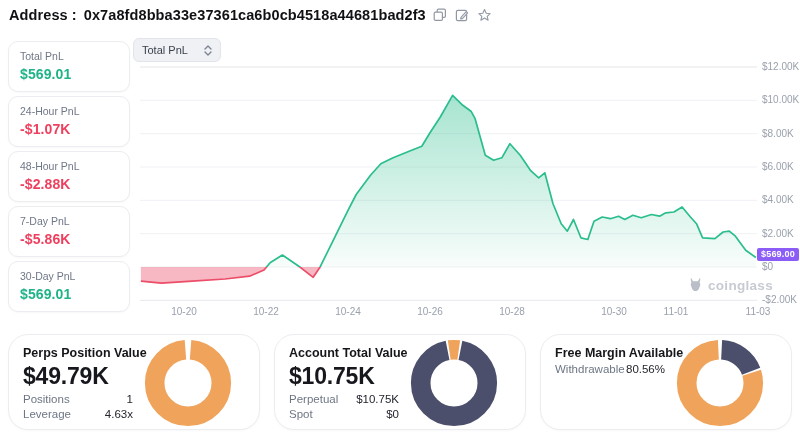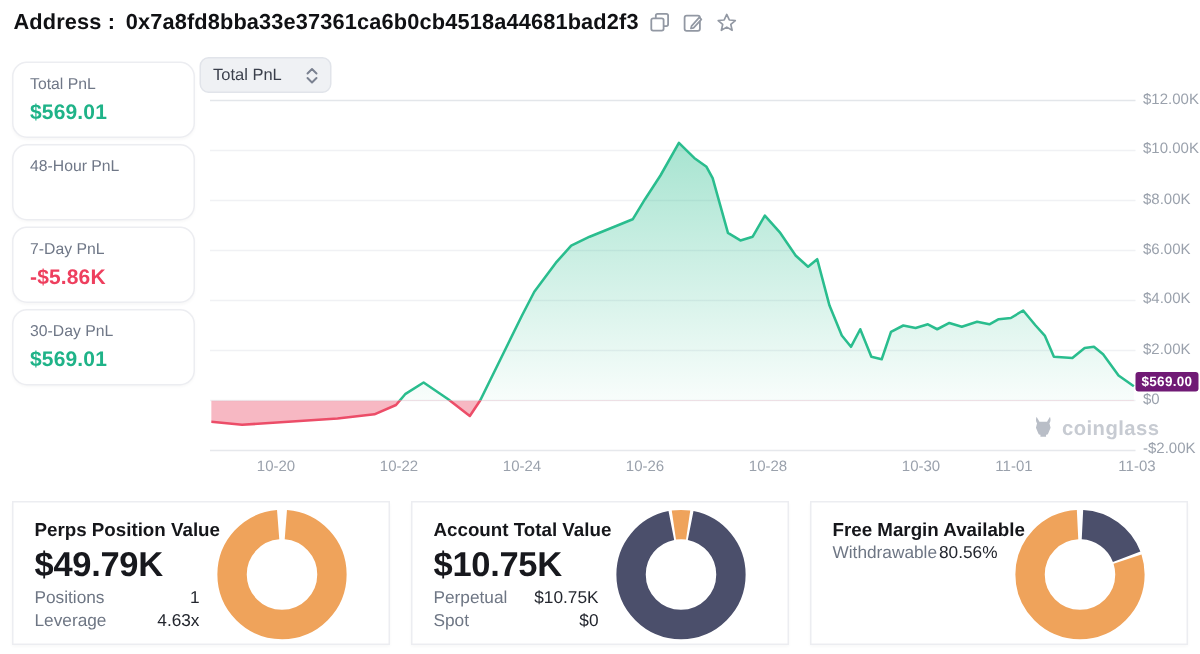--- a/index.html
+++ b/index.html
@@ -21,28 +21,28 @@
   .pnl-card .val { font-size:14px; font-weight:700; letter-spacing:.1px; }
   .val.green { color:#1fb388; }
   .val.red { color:#ee3f5e; }
   
   .metric-select { position:absolute; left:133px; top:38px; height:24px; padding:0 8px;
     display:flex; align-items:center; gap:16px; background:#eff1f4; border:1px solid #e1e4ea;
     border-radius:6px; font-size:11px; color:#3a3f4b; font-family:inherit; cursor:pointer; }
   .chart-svg { position:absolute; left:140px; top:62px; }
   .ylab { position:absolute; left:762px; width:40px; font-size:10px; color:#9aa1ac; }
   .xlab { position:absolute; top:306px; width:44px; font-size:10px; color:#9aa1ac; text-align:center; }
-  .last-badge { position:absolute; left:757px; top:248px; background:#701a75; color:#fff;
+  .last-badge { position:absolute; left:757px; top:248px; background:#8b5cf6; color:#fff;
     font-size:9px; font-weight:700; padding:1px 4px 2px; border-radius:2px; letter-spacing:.2px; }
   .watermark { position:absolute; left:688px; top:277px; display:flex; align-items:center; gap:5px; }
   .watermark .wm-text { font-size:13.5px; font-weight:700; color:#c7cbd2; letter-spacing:.3px; }
   
   .summary-row { position:absolute; left:8px; top:334px; display:flex; gap:14px; }
   .sum-card { position:relative; width:252px; height:96px; background:#fff; border:1px solid #ecedf1;
-    border-radius:0; padding:11px 14px; box-shadow:0 1px 2px rgba(20,20,40,.03); }
+    border-radius:20px; padding:11px 14px; box-shadow:0 1px 2px rgba(20,20,40,.03); }
   .sum-card .title { font-size:12.5px; font-weight:700; color:#15161a; }
   .sum-card .big { font-size:23px; font-weight:600; color:#17181d; margin-top:3px; letter-spacing:-.2px; }
   .sum-rows { margin-top:3px; width:110px; display:flex; flex-direction:column; gap:3px; }
   .sum-row { display:flex; justify-content:space-between; white-space:nowrap; font-size:11.5px; }
   .sum-row .rl { color:#6e7684; }
   .sum-row .rv { color:#23262e; font-weight:500; }
   .donut { position:absolute; right:24px; top:1px; }
 </style>
 </head>
 <body>
@@ -70,21 +70,26 @@
         </svg>
     </span>
   </div>
 
   <div class="pnl-sidebar" id="pnl-sidebar">
       <div class="pnl-card">
         <div class="lbl">Total PnL</div>
         <div class="val green">$569.01</div>
       </div>
       <div class="pnl-card">
+        <div class="lbl">24-Hour PnL</div>
+        <div class="val red">-$1.07K</div>
+      </div>
+      <div class="pnl-card">
         <div class="lbl">48-Hour PnL</div>
+        <div class="val red">-$2.88K</div>
       </div>
       <div class="pnl-card">
         <div class="lbl">7-Day PnL</div>
         <div class="val red">-$5.86K</div>
       </div>
       <div class="pnl-card">
         <div class="lbl">30-Day PnL</div>
         <div class="val green">$569.01</div>
       </div>
     </div>

